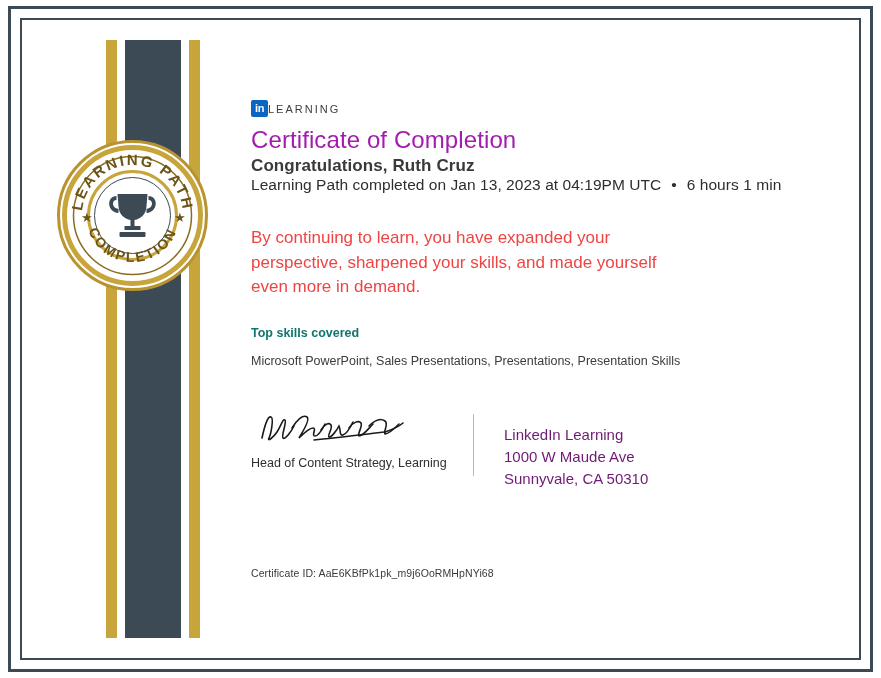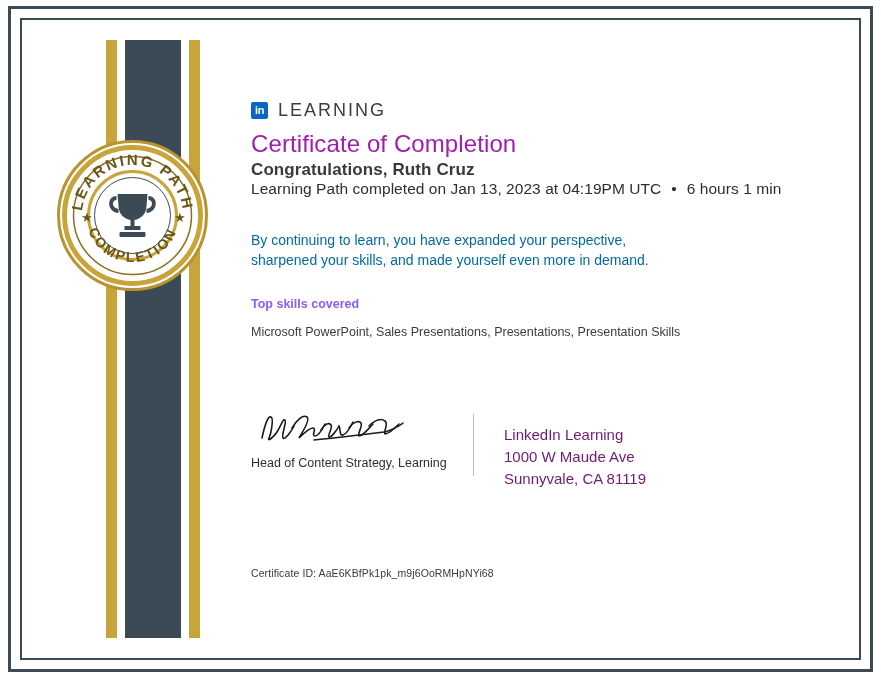--- a/index.html
+++ b/index.html
@@ -83,38 +83,38 @@
   .content {
     position: absolute;
     left: 251px;
     top: 100px;
     width: 560px;
   }
 
   .brand-row {
     display: flex;
     align-items: center;
-    gap: 10px;
+    gap: 0;
     margin-bottom: 8px;
   }
   .li-logo {
     width: 17px;
     height: 17px;
     background: #0a66c2;
     color: #ffffff;
     border-radius: 2px;
     font-size: 11px;
     font-weight: bold;
     line-height: 17px;
     text-align: center;
     font-family: "Liberation Sans", sans-serif;
     letter-spacing: -0.5px;
   }
   .brand-word {
-    font-size: 18px;
+    font-size: 11px;
     letter-spacing: 2.0px;
     color: #3d3d3d;
     font-weight: 500;
   }
 
   .cert-title {
     font-size: 24px;
     color: #a21caf;
     font-weight: 400;
     line-height: 1.25;
@@ -141,31 +141,31 @@
     color: #2e2e2e;
     margin: 0;
     letter-spacing: 0.05px;
   }
   .completion-line .sep {
     padding: 0 10px;
     color: #2e2e2e;
   }
 
   .blurb {
-    font-size: 14px;
+    font-size: 17px;
     line-height: 1.45;
-    color: #0369a1;
+    color: #ef4444;
     margin: 32px 0 0 0;
     max-width: 445px;
   }
 
   .skills-heading {
     font-size: 12.5px;
     font-weight: bold;
-    color: #8b5cf6;
+    color: #0f766e;
     margin: 26px 0 0 0;
   }
   .skills-list {
     font-size: 12.5px;
     color: #3b3b3b;
     margin: 14px 0 0 0;
   }
 
   
   .sig-area {
@@ -294,19 +294,19 @@
         </svg>
       </div>
       <div class="sig-role">Head of Content Strategy, Learning</div>
     </div>
 
     <div class="sig-divider"></div>
 
     <div class="sig-right">
       <div>LinkedIn Learning</div>
       <div>1000 W Maude Ave</div>
-      <div>Sunnyvale, CA 81119</div>
+      <div>Sunnyvale, CA 50310</div>
     </div>
   </div>
 
   <div class="cert-id">Certificate ID: AaE6KBfPk1pk_m9j6OoRMHpNYi68</div>
 
 </div>
 
 </body></html>

